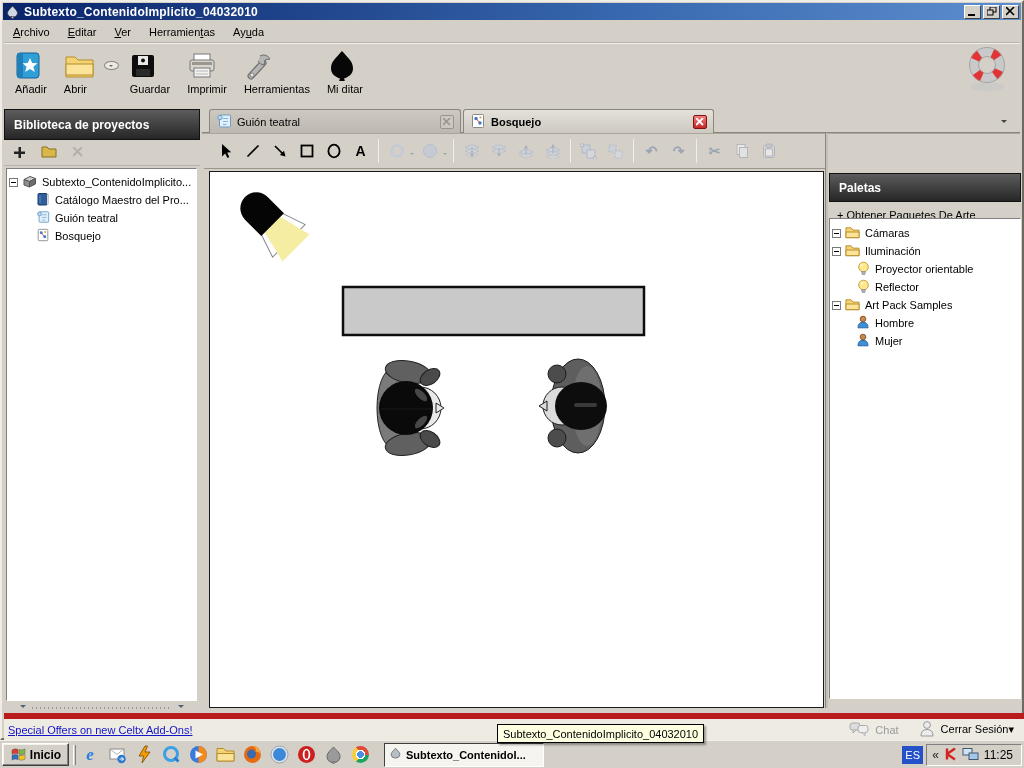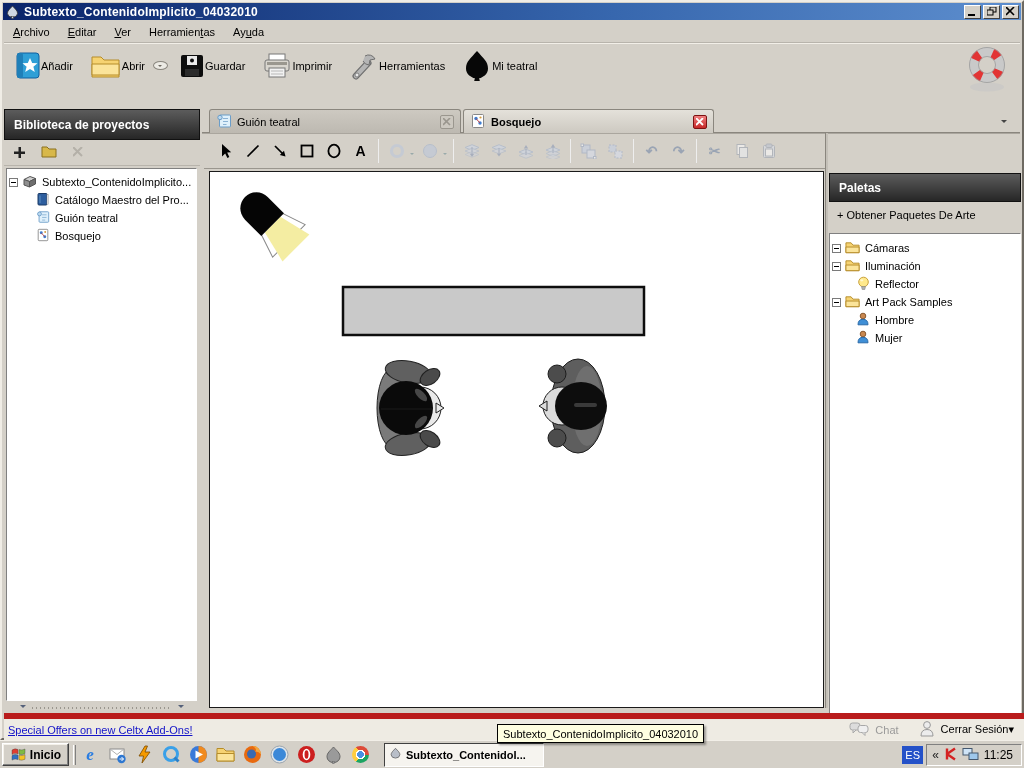--- a/index.html
+++ b/index.html
@@ -12,21 +12,21 @@
   .titlebar .ticon{width:15px;height:14px;margin-right:4px}
   .tb-title{flex:1;letter-spacing:.2px;white-space:nowrap}
   .wbtn{width:17px;height:14px;background:#d4d0c8;border:1px solid;border-color:#fff #404040 #404040 #fff;margin-left:2px;display:flex;align-items:center;justify-content:center}
   .wbtn svg{display:block}
 
   .menubar{position:absolute;left:2px;top:19px;right:2px;height:22px;display:flex;align-items:center;border-bottom:1px solid #b8b4ac;box-shadow:0 1px 0 #f2efe8}
   .menuitem{padding:3px 9px;cursor:default}
   .menuitem u{text-decoration:underline}
 
   .toolbar{position:absolute;left:2px;top:42px;right:2px;height:58px;display:flex;align-items:flex-start;padding:3px 4px 0 6px}
-  .tbtn{display:flex;flex-direction:row;align-items:center;padding:2px 5px;margin-right:7px}
+  .tbtn{display:flex;flex-direction:column;align-items:flex-start;padding:2px 5px;margin-right:7px}
   .tbtn .ic{height:33px;display:flex;align-items:center;justify-content:center}
   .tbtn .lb{margin-top:1px}
   .oval{width:15px;height:9px;border:1px solid #8a867e;border-radius:50%;background:#eceae4;margin:14px 6px 0 -4px;position:relative}
   .oval::after{content:"";position:absolute;left:4px;top:3px;border:2.5px solid transparent;border-top-color:#6e6a62}
   .lifebuoy{position:absolute;right:12px;top:44px;width:46px;height:48px}
 
   
   .libheader{position:absolute;left:2px;top:107px;width:196px;height:31px;background:linear-gradient(#5c5c5c,#262626);border:1px solid #111;color:#fff;font-weight:bold;font-size:12px;display:flex;align-items:center;padding-left:9px}
   .tabline{position:absolute;left:200px;top:130px;right:2px;height:2px;background:#aaa69e;border-top:1px solid #8a867e}
   .tab{position:absolute;top:107px;height:24px;border:1px solid #8a867e;border-bottom:none;border-radius:3px 3px 0 0;display:flex;align-items:center;padding:0 6px;background:linear-gradient(#cdc9c1,#bdb9b1)}
@@ -57,21 +57,21 @@
   .glyph{font-size:14px;font-weight:bold;color:#000}
   .glyph.gray{color:#9aa4b4}
 
   
   .canvas{position:absolute;left:207px;top:169px;width:615px;height:537px;background:#fff;border:1px solid #1a1a1a}
 
   
   .vsplit{position:absolute;left:823px;top:131px;width:3px;bottom:30px;background:#c4c0b8;border-left:1px solid #8a867e}
   .palheader{position:absolute;left:827px;top:171px;width:192px;height:29px;background:linear-gradient(#5c5c5c,#262626);border:1px solid #111;color:#fff;font-weight:bold;font-size:12px;display:flex;align-items:center;padding-left:9px}
   .pallink{position:absolute;left:827px;top:201px;width:192px;height:23px;display:flex;align-items:center;padding-left:8px}
-  .paltree{position:absolute;left:827px;top:231px;width:192px;height:481px;background:#fff;border:1px solid;border-color:#808080 #fff #fff #808080;padding:5px 2px;overflow:hidden}
+  .paltree{position:absolute;left:827px;top:216px;width:192px;height:481px;background:#fff;border:1px solid;border-color:#808080 #fff #fff #808080;padding:5px 2px;overflow:hidden}
 
   
   .statusbar{position:absolute;left:2px;top:711px;width:1020px;height:27px;background:#eeebe3;border-top:6px solid #b91c1c;display:flex;align-items:center;padding:0 10px 0 4px}
   .offers{color:#1414c8;text-decoration:underline}
   .sb-right{margin-left:auto;display:flex;align-items:center;gap:6px}
   .chat-lb{color:#9a9a9a;margin-right:14px}
 
   
   .tooltip{position:absolute;left:497px;top:724px;height:19px;background:#ffffe1;border:1px solid #000;display:flex;align-items:center;padding:0 5px;z-index:50;box-shadow:2px 2px 2px rgba(0,0,0,.35)}
 
@@ -184,21 +184,21 @@
           </span>
       <span class="lb">Herramientas</span>
     </span>
     <span class="tbtn">
       <span class="ic">
             <svg width="30" height="31" viewBox="0 0 30 31">
               <path d="M15,1 C21.5,8.5 26,11.5 26,18.5 A11,10 0 0 1 4,18.5 C4,11.5 8.5,8.5 15,1 Z" fill="#070707"></path>
               <path d="M13.2,27 h3.6 l1,4 h-5.6 z" fill="#070707"></path>
             </svg>
           </span>
-      <span class="lb">Mi teatral</span>
+      <span class="lb">Mi ditar</span>
     </span>
   </div>
   <span class="lifebuoy">
     <svg width="46" height="48" viewBox="0 0 46 48">
           <ellipse cx="23" cy="41" rx="17" ry="4.5" fill="#c6c6c6" opacity=".6"></ellipse>
           <circle cx="23" cy="19" r="13" fill="none" stroke="#c9c9c9" stroke-width="9.5"></circle>
           <circle cx="23" cy="19" r="13" fill="none" stroke="#e23434" stroke-width="9.5" stroke-dasharray="7 13.42" transform="rotate(23 23 19)"></circle>
           <circle cx="23" cy="19" r="17.5" fill="none" stroke="#9a9a9a" stroke-width=".8"></circle>
           <circle cx="23" cy="19" r="8.5" fill="none" stroke="#9a9a9a" stroke-width=".8"></circle>
         </svg>
@@ -479,20 +479,28 @@
               <path d="M1,6 h14 v6 h-14 z" fill="#fbe49a" stroke="#b58c2a"></path>
             </svg></span>
       <span class="tlabel">Iluminación</span>
     </div>
     <div class="trow" style="padding-left:24px">
       <span><svg width="14" height="14" viewBox="0 0 14 14">
               <circle cx="7.5" cy="6" r="4.8" fill="#ffe98c" stroke="#c9a23e"></circle>
               <ellipse cx="5.8" cy="4.3" rx="1.6" ry="1.1" fill="#fff7cf"></ellipse>
               <path d="M5.5,10.5 h4 l-.7,3 h-2.6 z" fill="#b0b0b0" stroke="#888" stroke-width=".6"></path>
             </svg></span>
+      <span class="tlabel">Proyector orientable</span>
+    </div>
+    <div class="trow" style="padding-left:24px">
+      <span><svg width="14" height="14" viewBox="0 0 14 14">
+              <circle cx="7.5" cy="6" r="4.8" fill="#ffe98c" stroke="#c9a23e"></circle>
+              <ellipse cx="5.8" cy="4.3" rx="1.6" ry="1.1" fill="#fff7cf"></ellipse>
+              <path d="M5.5,10.5 h4 l-.7,3 h-2.6 z" fill="#b0b0b0" stroke="#888" stroke-width=".6"></path>
+            </svg></span>
       <span class="tlabel">Reflector</span>
     </div>
     <div class="trow">
       <span class="exp"></span>
       <span><svg width="15" height="13" viewBox="0 0 16 13">
               <path d="M1,4 v-2.5 h5.5 l2,2.5 h6.5 v8 h-14 z" fill="#f6d372" stroke="#b58c2a"></path>
               <path d="M1,6 h14 v6 h-14 z" fill="#fbe49a" stroke="#b58c2a"></path>
             </svg></span>
       <span class="tlabel">Art Pack Samples</span>
     </div>

